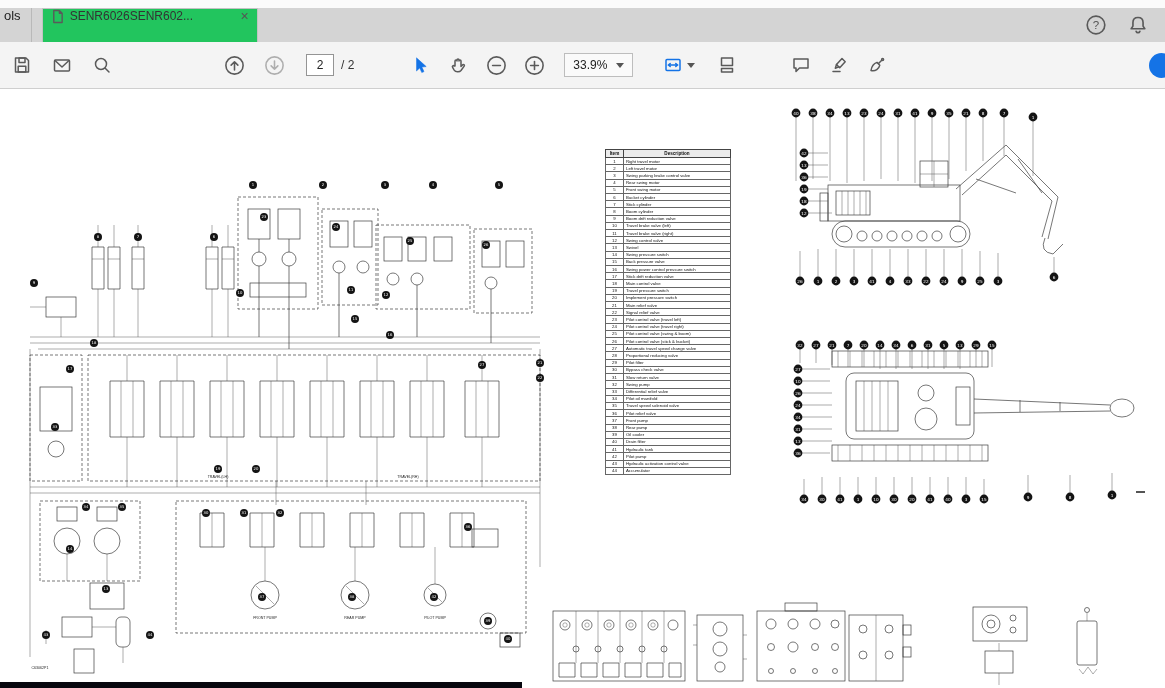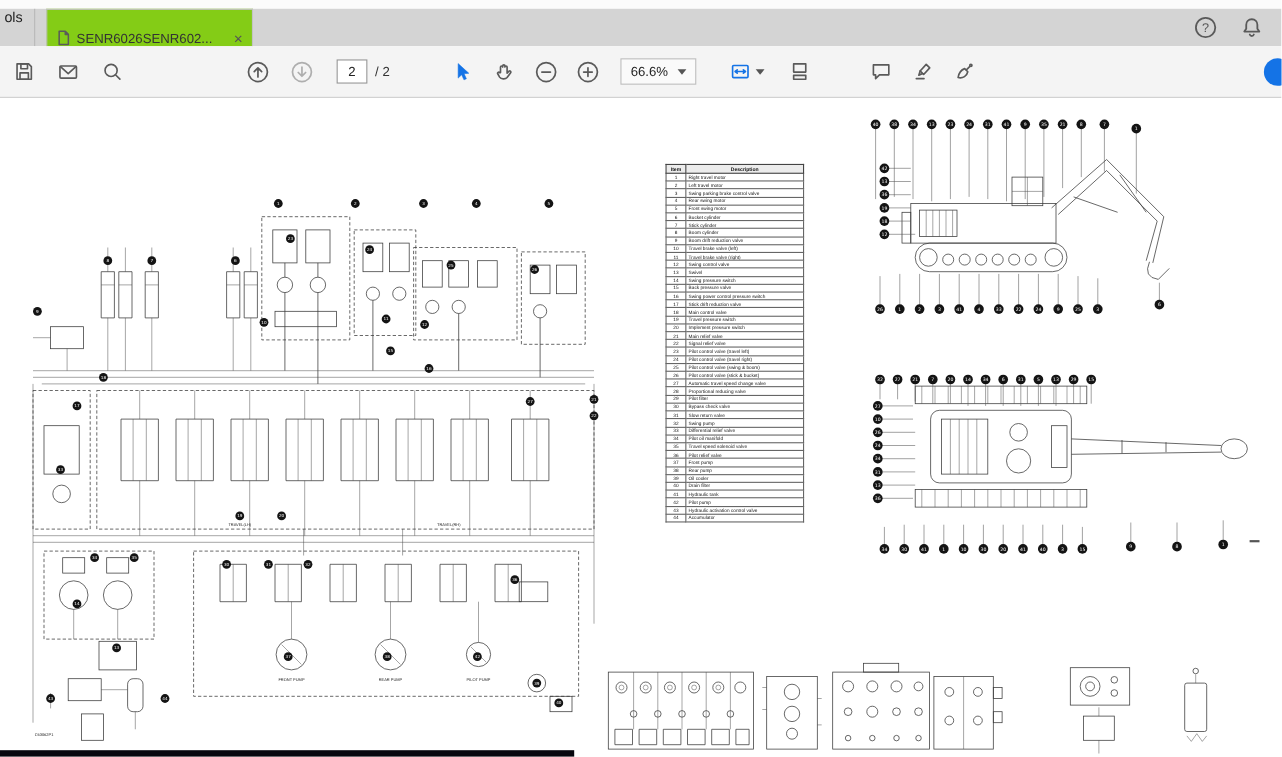--- a/index.html
+++ b/index.html
@@ -3,21 +3,21 @@
 <meta charset="utf-8">
 <title>SENR6026</title>
 <style>
   *{box-sizing:border-box;margin:0;padding:0}
   html,body{width:1165px;height:688px}
   body{position:relative;overflow:hidden;background:#fff;font-family:"Liberation Sans",sans-serif}
   .topstrip{position:absolute;top:0;left:0;right:0;height:8px;background:#fbfbfb}
   
   .tabbar{position:absolute;top:8px;left:0;right:0;height:34px;background:#d4d4d4;display:flex;align-items:stretch}
   .tools-frag{display:flex;align-items:flex-start;padding:0 10px 0 4px;font-size:13px;color:#222;border-right:1px solid #b9b9b9}
-  .doctab{width:188px;margin-left:10px;background:#84cc16;display:flex;align-items:flex-end;gap:6px;padding:0 8px;font-size:12px;color:#333;border:1px solid #c3c3c3;border-bottom:none}
+  .doctab{width:216px;margin-left:10px;background:#22c55e;display:flex;align-items:flex-start;gap:6px;padding:0 8px;font-size:12px;color:#333;border:1px solid #c3c3c3;border-bottom:none}
   .doctab .title{flex:1;white-space:nowrap;overflow:hidden}
   .tabclose{color:#555;font-size:14px;line-height:14px}
   .tabbar-right{margin-left:auto;display:flex;align-items:center;gap:20px;padding-right:16px}
   
   .toolbar{position:absolute;top:42px;left:0;right:0;height:47px;background:#f4f4f4;border-bottom:1px solid #cfcfcf;display:flex;align-items:center;padding-left:6px}
   .tbtn{width:32px;height:32px;display:flex;align-items:center;justify-content:center;border-radius:3px;flex:none}
   .icon{stroke:#5a5a5a;fill:none;stroke-width:1.5;stroke-linecap:round;stroke-linejoin:round}
   .iconb{stroke:#1473e6;fill:none;stroke-width:1.5;stroke-linecap:round;stroke-linejoin:round}
   .disabled{opacity:.45}
   .pageinput{width:28px;height:22px;border:1px solid #949494;background:#fff;text-align:center;font-size:12px;color:#222;margin-left:16px;flex:none}
@@ -122,21 +122,21 @@
     </svg>
   </div>
   <div class="tbtn" style="margin-left:6px">
     <svg width="21" height="21" viewBox="0 0 20 20">
       <circle class="icon" cx="10" cy="10" r="8.2"></circle>
       <line class="icon" x1="6.3" y1="10" x2="13.7" y2="10"></line>
       <line class="icon" x1="10" y1="6.3" x2="10" y2="13.7"></line>
     </svg>
   </div>
   <div class="zoombox">
-    <span>66.6%</span>
+    <span>33.9%</span>
     <span class="caret"></span>
   </div>
 
   <div class="tbtn" style="margin-left:24px;width:44px">
     <svg width="20" height="20" viewBox="0 0 20 20">
       <rect class="iconb" x="3" y="4.5" width="14" height="11" rx="1"></rect>
       <path class="iconb" stroke-width="1.2" d="M5.3 10 h9.4 M5.3 10 l1.9 -1.5 M5.3 10 l1.9 1.5 M14.7 10 l-1.9 -1.5 M14.7 10 l-1.9 1.5"></path>
     </svg>
     <span class="caret" style="margin-left:4px"></span>
   </div>

